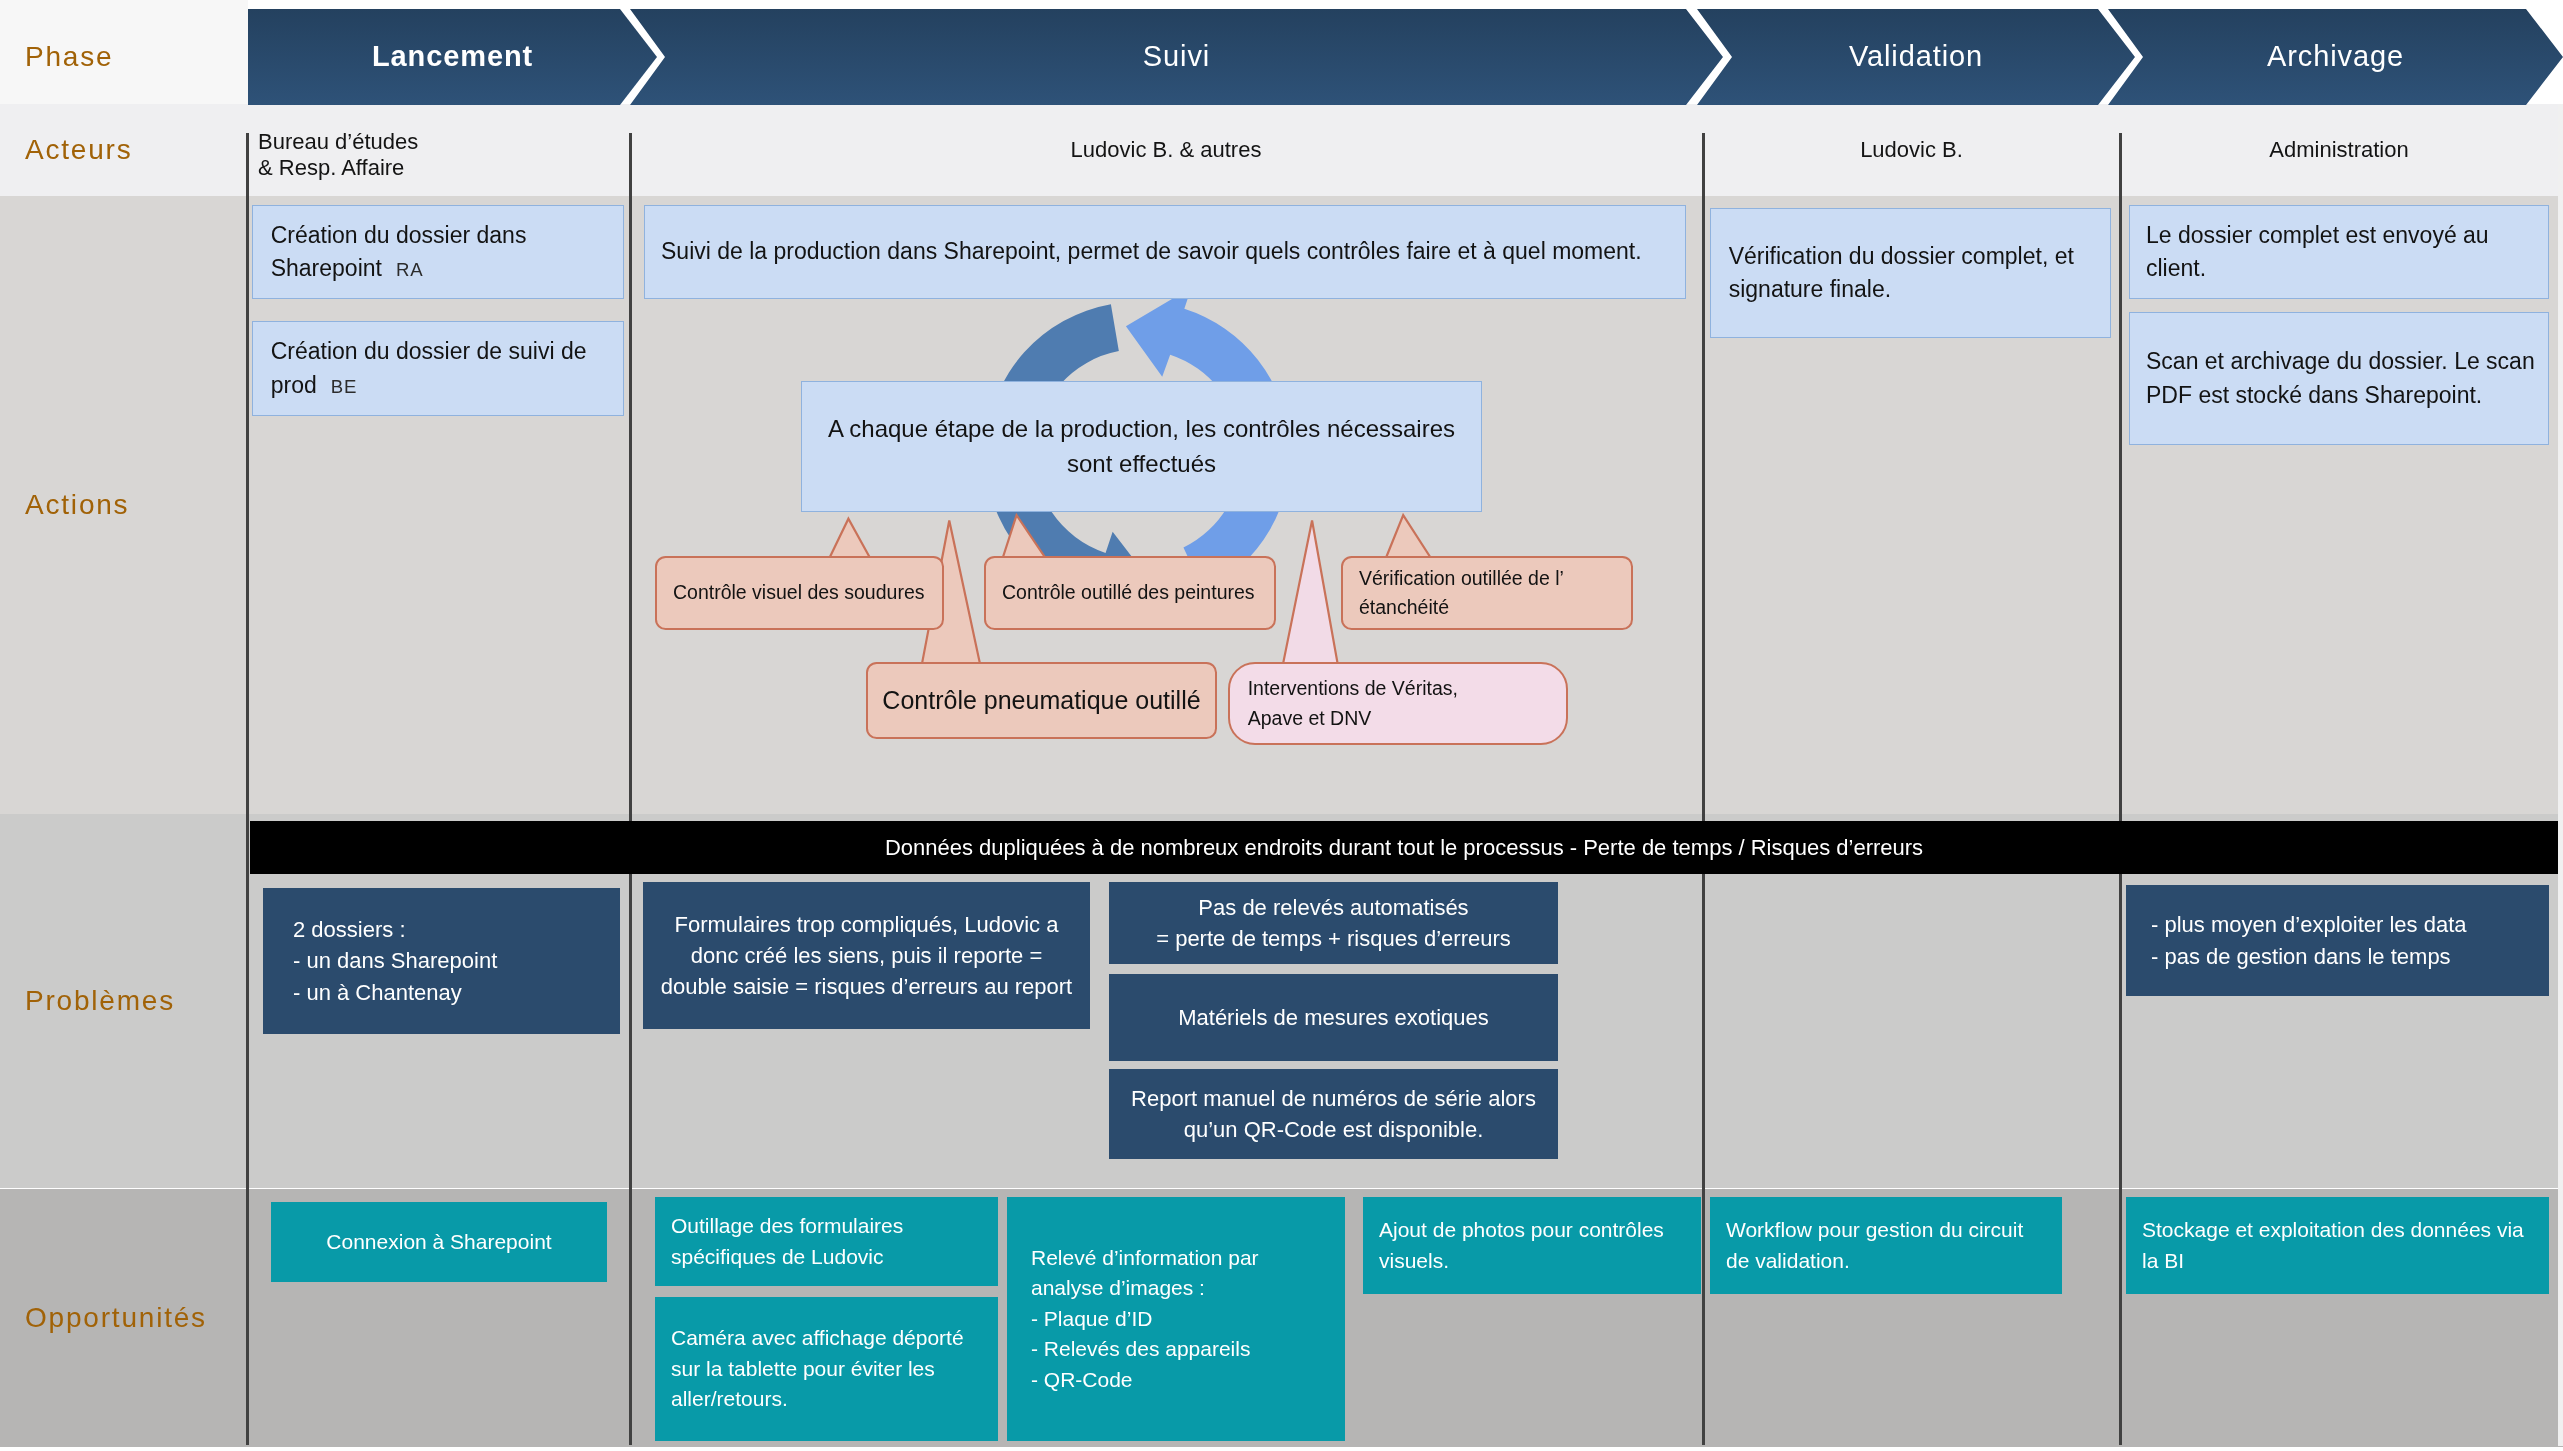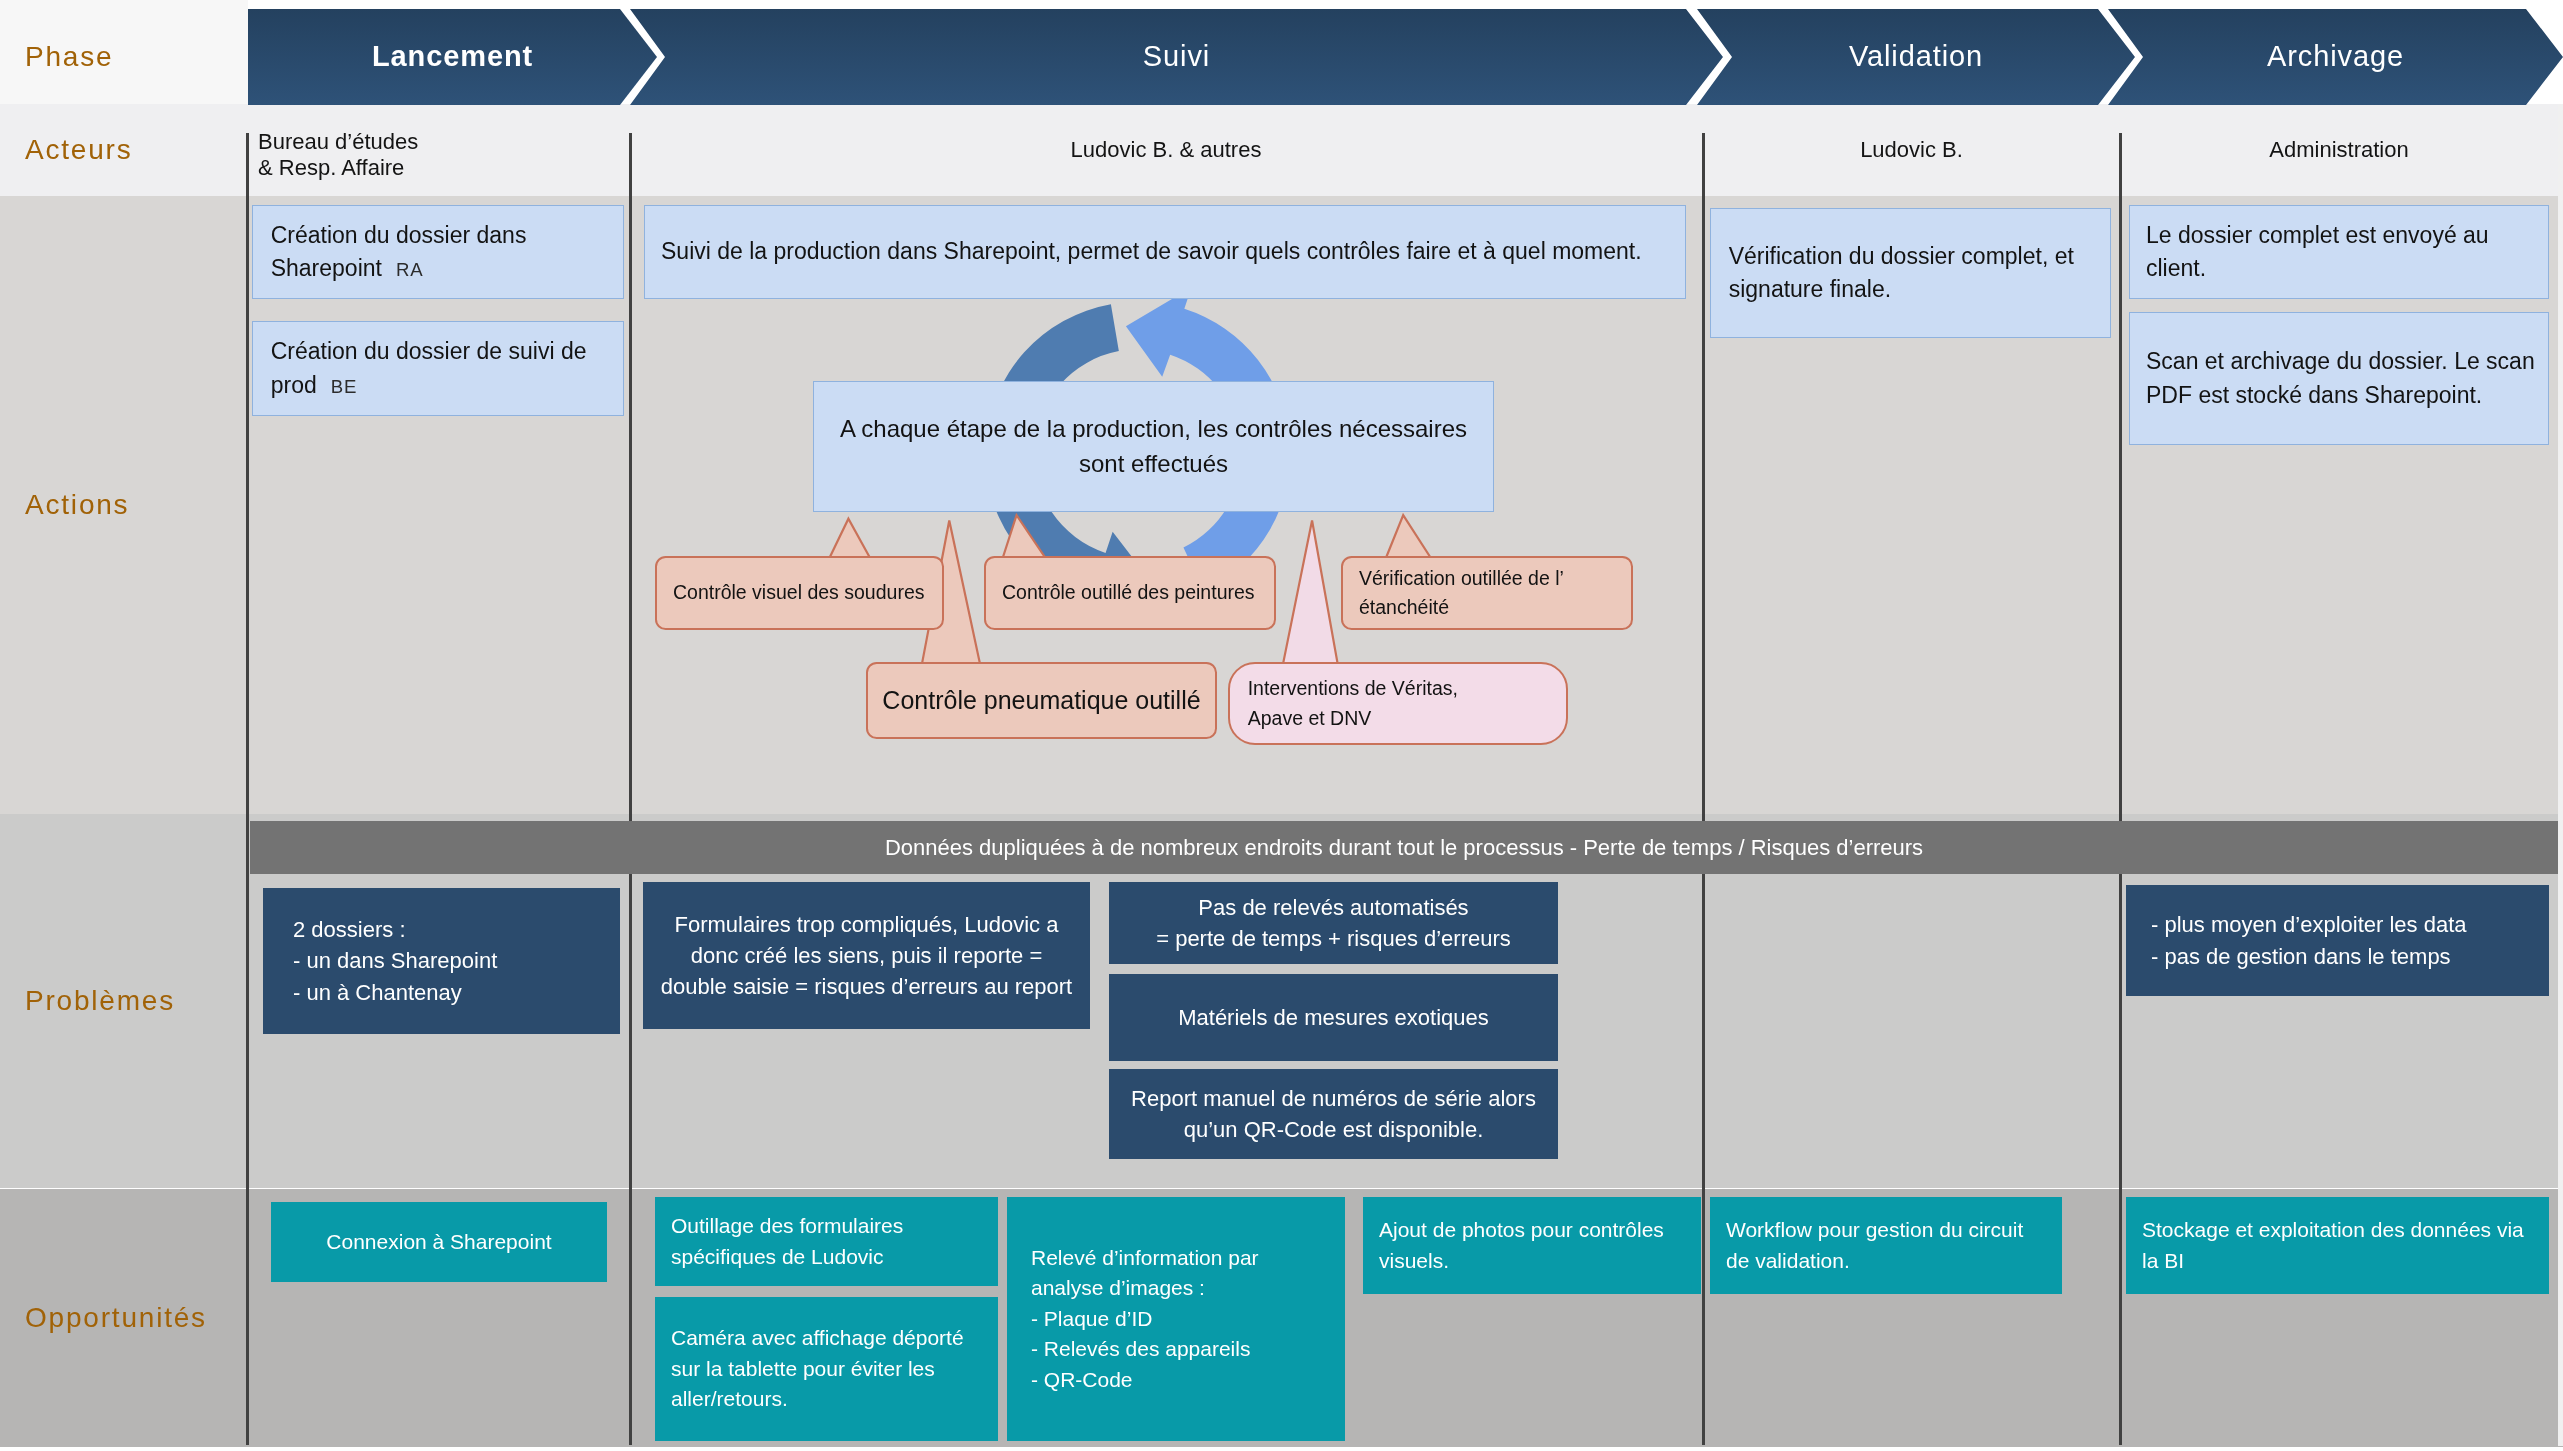--- a/index.html
+++ b/index.html
@@ -29,21 +29,21 @@
   .abox{position:absolute;background:#cbdcf4;border:1.8px solid #8fb2de;display:flex;align-items:center;
         font-size:23px;line-height:1.45;color:#131313;box-sizing:border-box;}
   .abox .tag{font-size:18.6px;margin-left:14px;color:#2c2c2c;letter-spacing:0.9px;}
   .abox.centered{justify-content:center;text-align:center;font-size:24px;}
 
   .callout{position:absolute;background:#ecc9bc;border:2.7px solid #c97259;border-radius:10.6px;
            display:flex;align-items:center;font-size:19.5px;line-height:1.5;color:#131313;box-sizing:border-box;}
   .callout.pink{background:#f3dce8;border-radius:27px;}
   .callout.centered{justify-content:center;text-align:center;font-size:25px;}
 
-  .banner{position:absolute;left:250px;top:821px;width:2308px;height:53px;background:#737373;color:#fff;
+  .banner{position:absolute;left:250px;top:821px;width:2308px;height:53px;background:#000000;color:#fff;
           display:flex;align-items:center;justify-content:center;font-size:22px;}
 
   .pbox{position:absolute;background:#2b4b6d;color:#fff;font-size:22px;line-height:1.42;
         display:flex;align-items:center;box-sizing:border-box;}
   .pbox.centered{justify-content:center;text-align:center;padding:7px 16px;}
 
   .obox{position:absolute;background:#089aa8;color:#fff;font-size:21px;line-height:1.45;
         display:flex;align-items:center;box-sizing:border-box;}
   .obox.centered{justify-content:center;text-align:center;}
 
@@ -95,21 +95,21 @@
 &amp; Resp. Affaire</div>
   <div class="actor center" style="left:630px;top:104px;width:1072px;height:92px;">Ludovic B. &amp; autres</div>
   <div class="actor center" style="left:1704px;top:104px;width:415px;height:92px;">Ludovic B.</div>
   <div class="actor center" style="left:2120px;top:104px;width:438px;height:92px;">Administration</div>
 
   <svg style="left:956px;top:266px;" width="354" height="372" viewBox="1080 300 400 420">
     <path d="M 1255,343 A 172 172 0 0 0 1232,676 L 1224,700 L 1300,656 L 1257,600 L 1249,624 A 118 118 0 0 1 1264,396 Z" fill="#4f7cb0"></path>
     <path d="M 1360,667 A 172 172 0 0 0 1338,348 L 1346,324 L 1272,368 L 1313,425 L 1322,400 A 118 118 0 0 1 1337,618 Z" fill="#6f9ee8"></path>
   </svg>
 
-  <div class="abox centered" style="left:801px;top:381px;width:681px;height:131px;padding:0 13px;margin-left:12px;">
+  <div class="abox centered" style="left:801px;top:381px;width:681px;height:131px;padding:0 13px;">
     <span>A chaque étape de la production, les contrôles nécessaires sont effectués</span>
   </div>
 
   <svg style="left:797px;top:478px;" width="885" height="292" viewBox="900 540 1000 330">
     <polygon points="930,644 958,586 990,644" fill="#ecc9bc" stroke="#c97259" stroke-width="2.5"></polygon>
     <polygon points="1040,756 1072,588 1108,756" fill="#ecc9bc" stroke="#c97259" stroke-width="2.5"></polygon>
     <polygon points="1128,644 1148,582 1190,644" fill="#ecc9bc" stroke="#c97259" stroke-width="2.5"></polygon>
     <polygon points="1448,756 1482,588 1512,756" fill="#f3dce8" fill-opacity="0.93" stroke="#c97259" stroke-width="2.5"></polygon>
     <polygon points="1560,644 1585,582 1625,644" fill="#ecc9bc" stroke="#c97259" stroke-width="2.5"></polygon>
   </svg>

